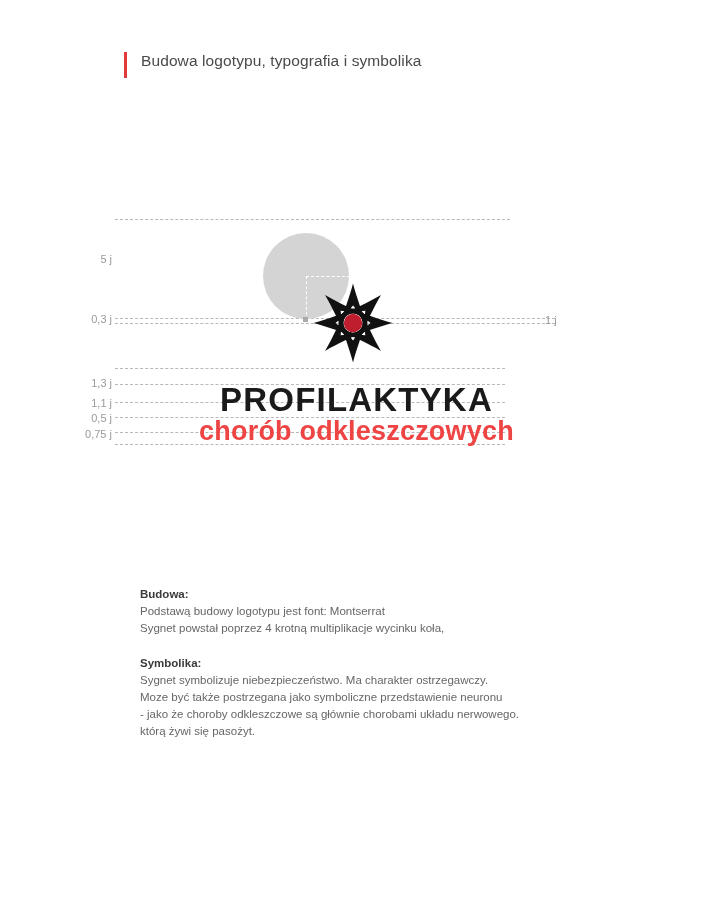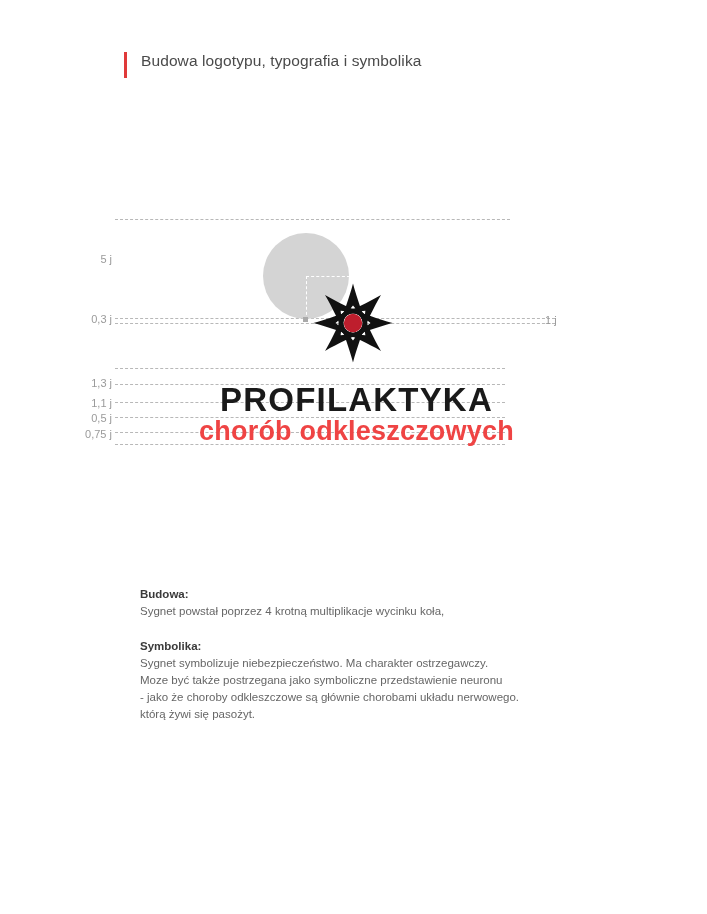--- a/index.html
+++ b/index.html
@@ -238,20 +238,21 @@
 </div>
 
 <div class="logotype">
   <div class="logo-main">PROFILAKTYKA</div>
   <div class="logo-sub">chorób odkleszczowych</div>
 </div>
 
 <div class="notes" id="notes-container">
     <div class="note-block">
       <div class="note-heading">Budowa:</div>
+      <div class="note-line">Podstawą budowy logotypu jest font: Montserrat</div>
       <div class="note-line">Sygnet powstał poprzez 4 krotną multiplikacje wycinku koła,</div>
     </div>
     <div class="note-block">
       <div class="note-heading">Symbolika:</div>
       <div class="note-line">Sygnet symbolizuje niebezpieczeństwo. Ma charakter ostrzegawczy.</div>
       <div class="note-line">Moze być także postrzegana jako symboliczne przedstawienie neuronu</div>
       <div class="note-line">- jako że choroby odkleszczowe są głównie chorobami układu nerwowego.</div>
       <div class="note-line">którą żywi się pasożyt.</div>
     </div>
   </div>

